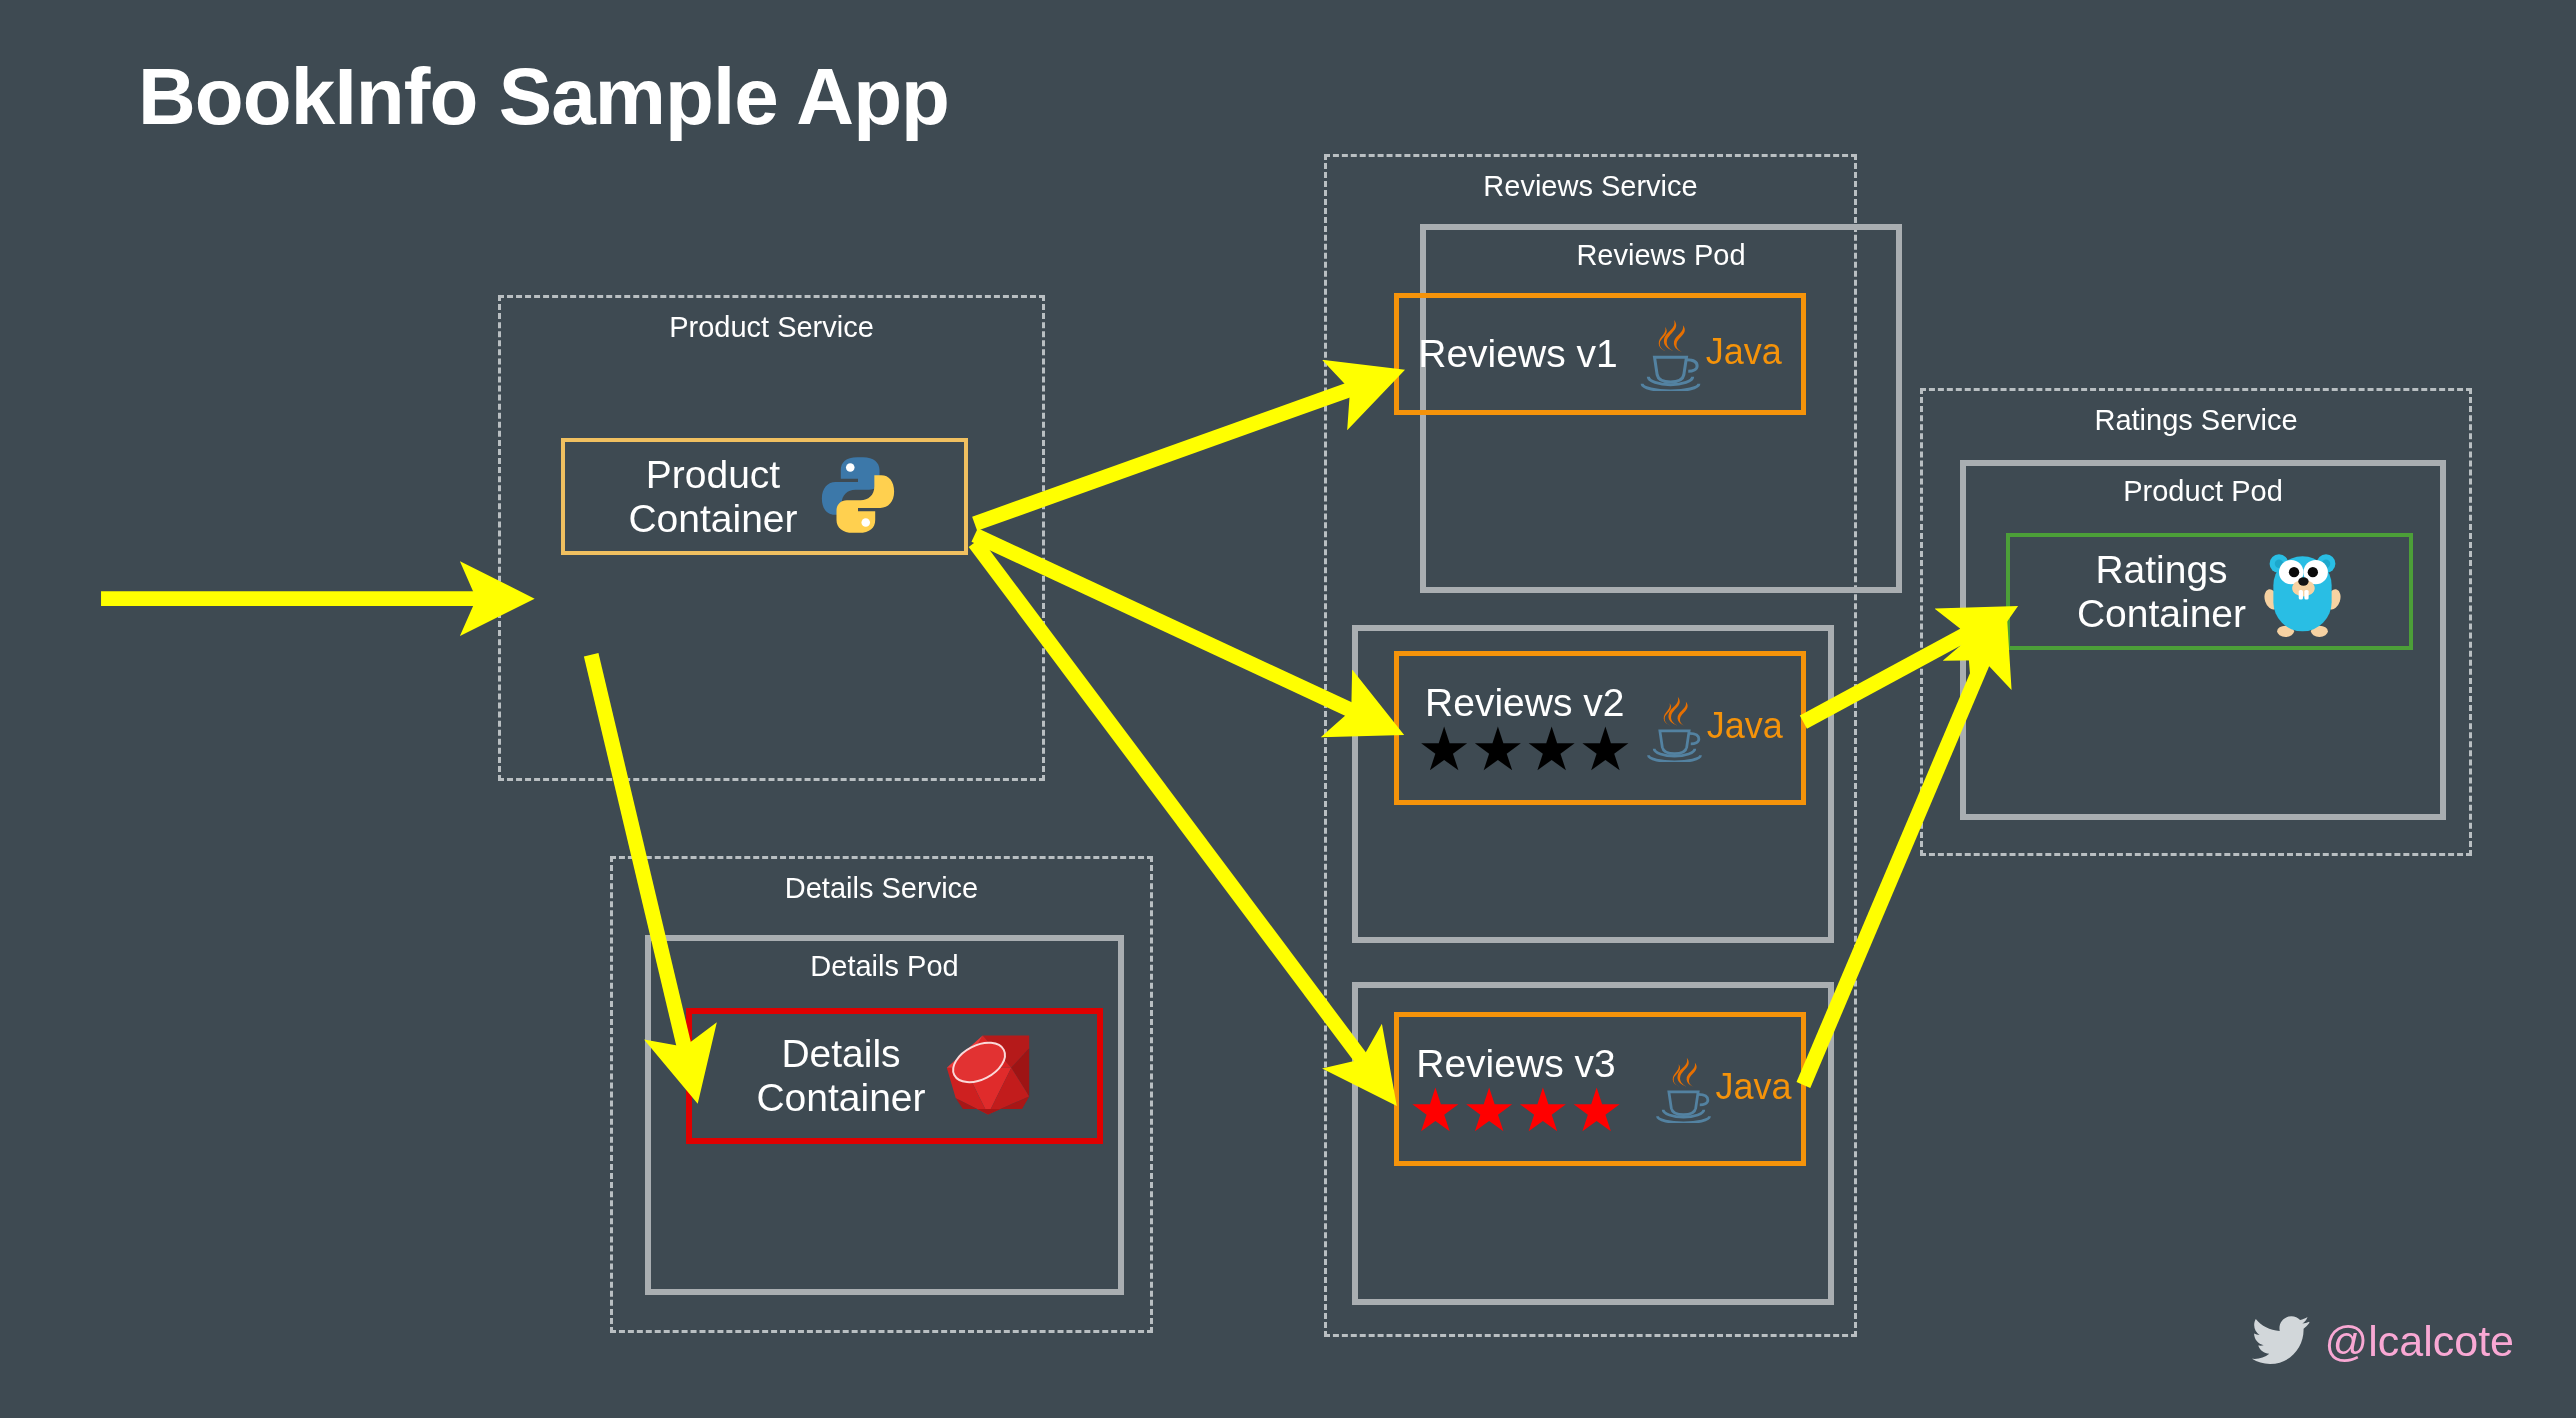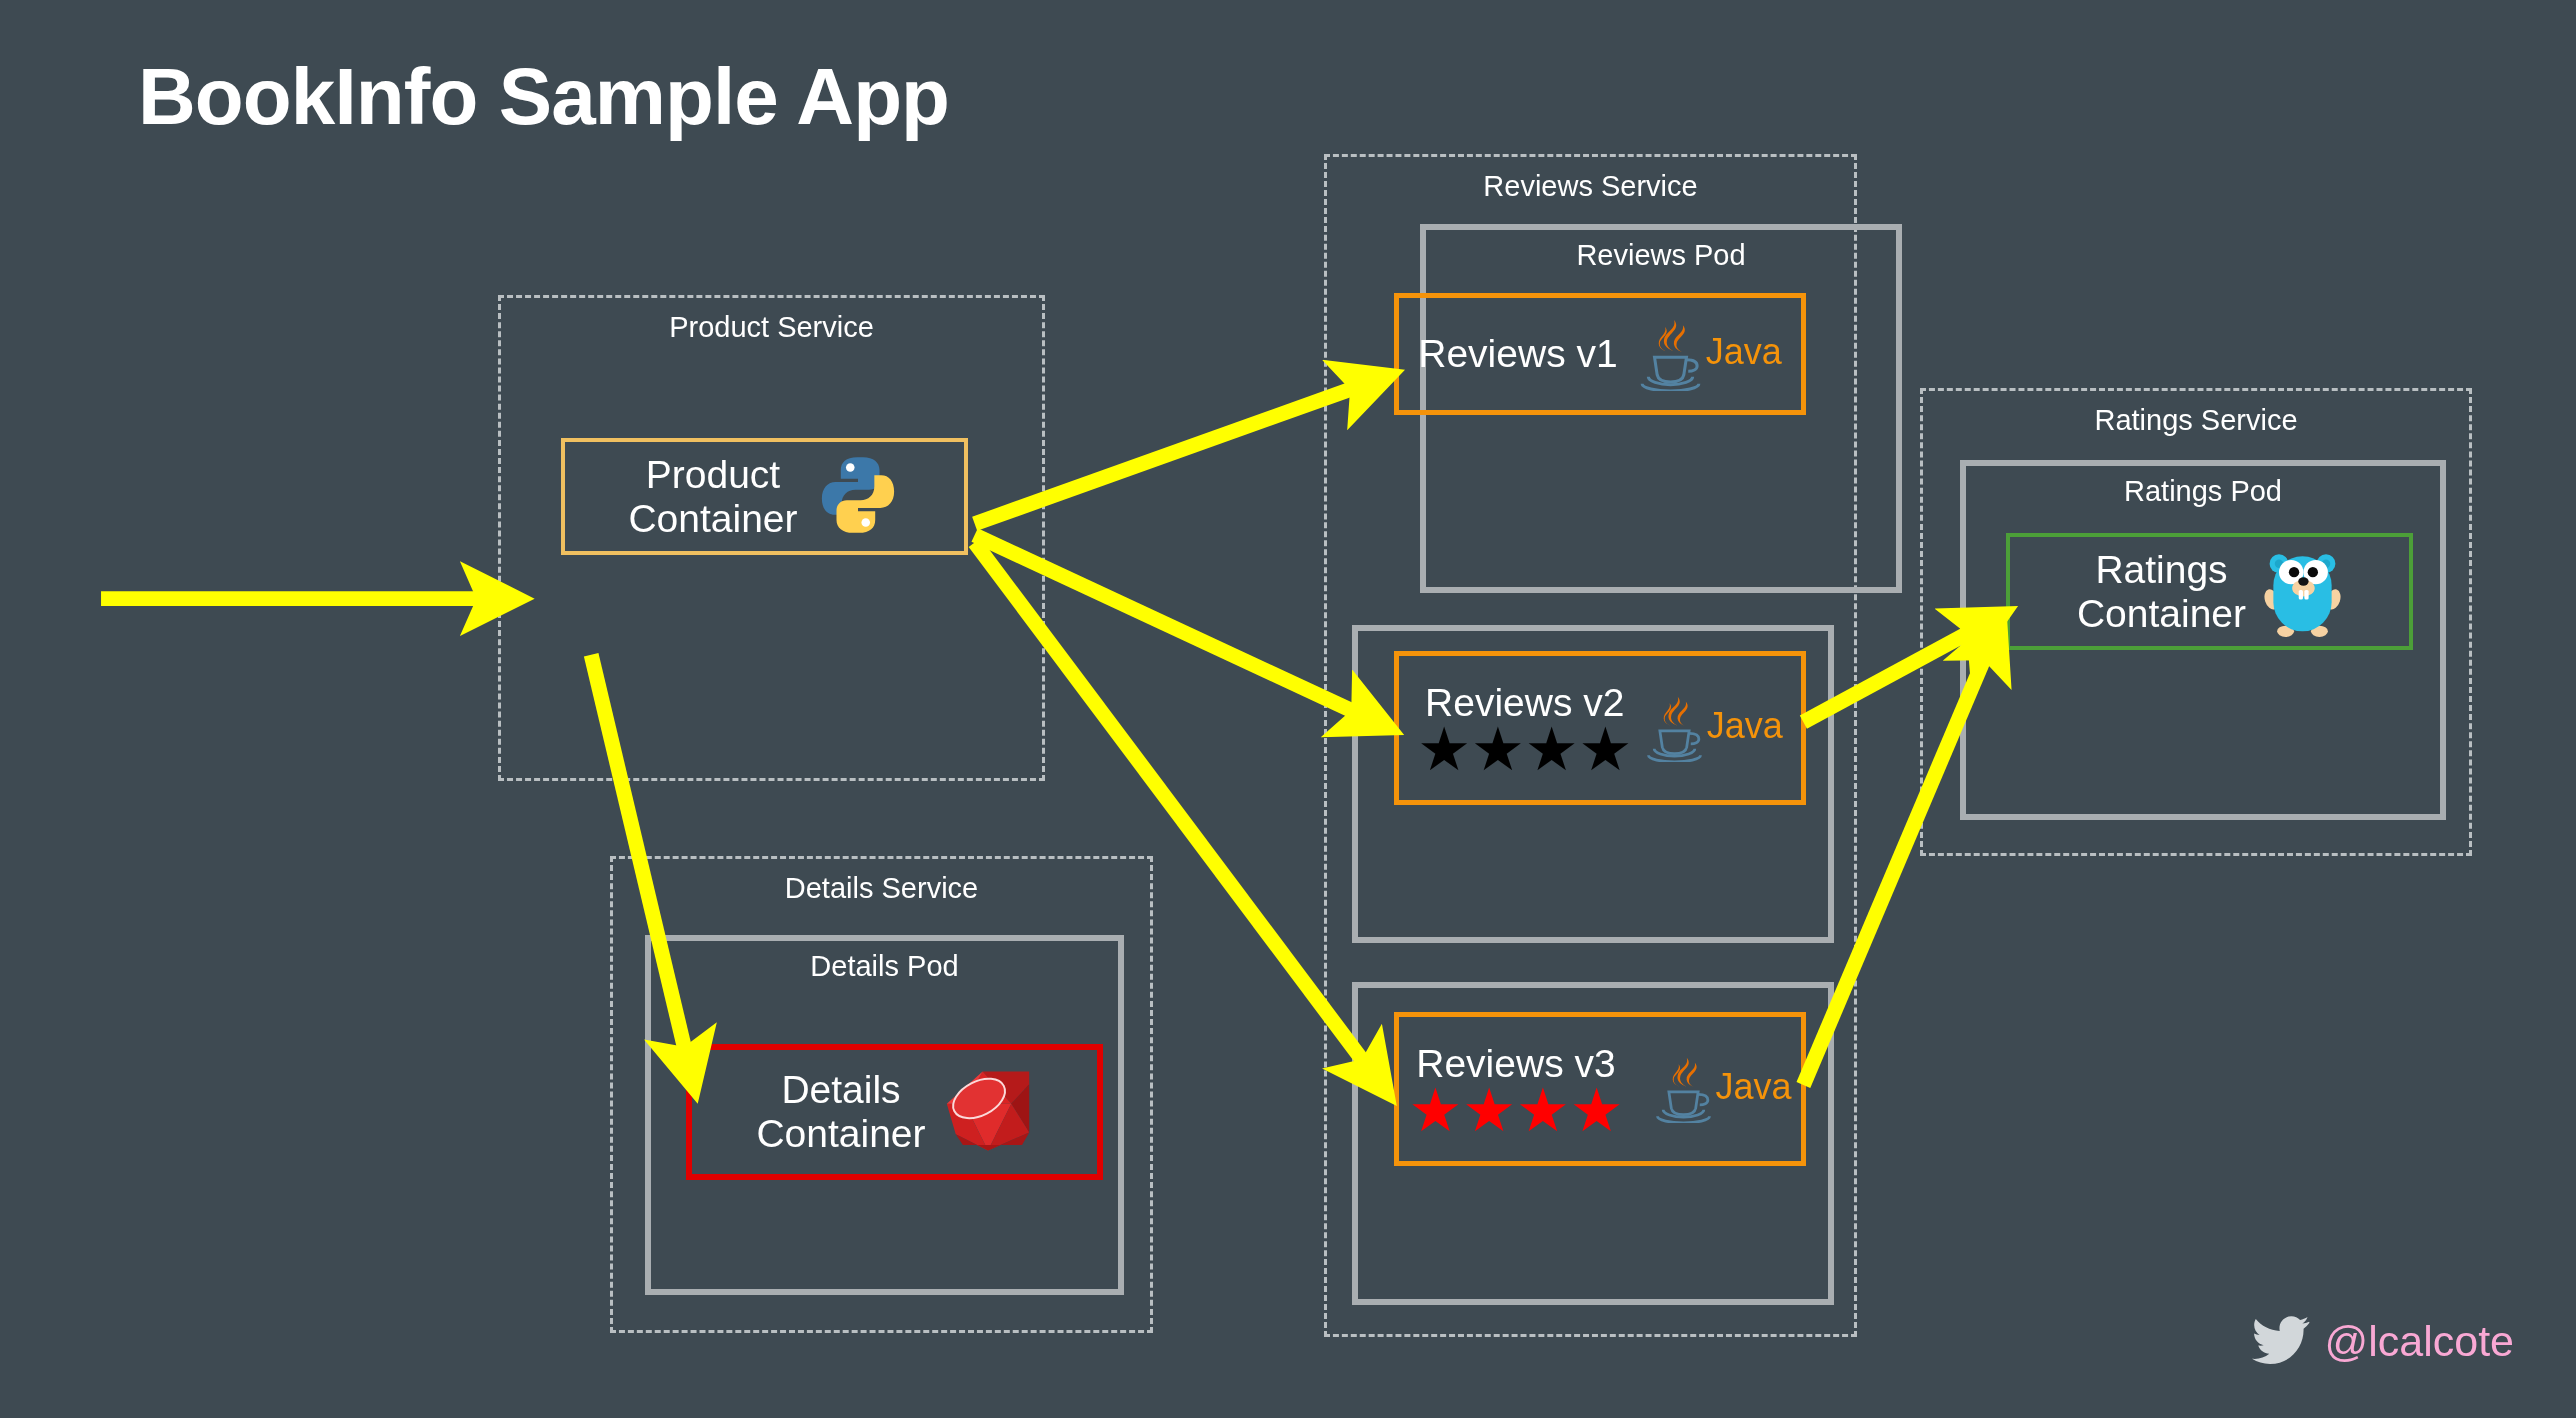--- a/index.html
+++ b/index.html
@@ -56,21 +56,21 @@
 
   
   .container-box {
     position: absolute;
     border: 4.7px solid #f0c060;
     display: flex;
     align-items: center;
     justify-content: center;
   }
   .container-box.orange { border-color: #f5930a; border-width: 5.6px; }
-  .container-box.red    { border-color: #e00000; border-width: 6.5px; margin-top: 36px; }
+  .container-box.red    { border-color: #e00000; border-width: 6.5px; }
   .container-box.green  { border-color: #4c9f38; border-width: 4.7px; }
 
   .ctext {
     color: #ffffff;
     font-size: 39px;
     line-height: 1.12;
     text-align: center;
     white-space: pre-line;
   }
 
@@ -291,21 +291,21 @@
         <span class="java-word">Java</span>
       </span>
     </div>
   </div>
 
   <div class="service" style="left:1920px; top:388px; width:552px; height:468px;">
     <div class="service-label">Ratings Service</div>
   </div>
 
   <div class="pod" style="left:1960px; top:460px; width:486px; height:360px;">
-    <div class="pod-label">Ratings Pod</div>
+    <div class="pod-label">Product Pod</div>
   </div>
 
   <div class="container-box green" style="left:2006px; top:533px; width:407px; height:117px;">
     <div class="inner-row">
       <div class="ctext">Ratings
 Container</div>
       <span style="flex:0 0 auto;">
         <svg width="79" height="94" viewBox="0 0 84 100">
 
           <ellipse cx="17" cy="22" rx="10" ry="10" fill="#29BEE4"></ellipse>

